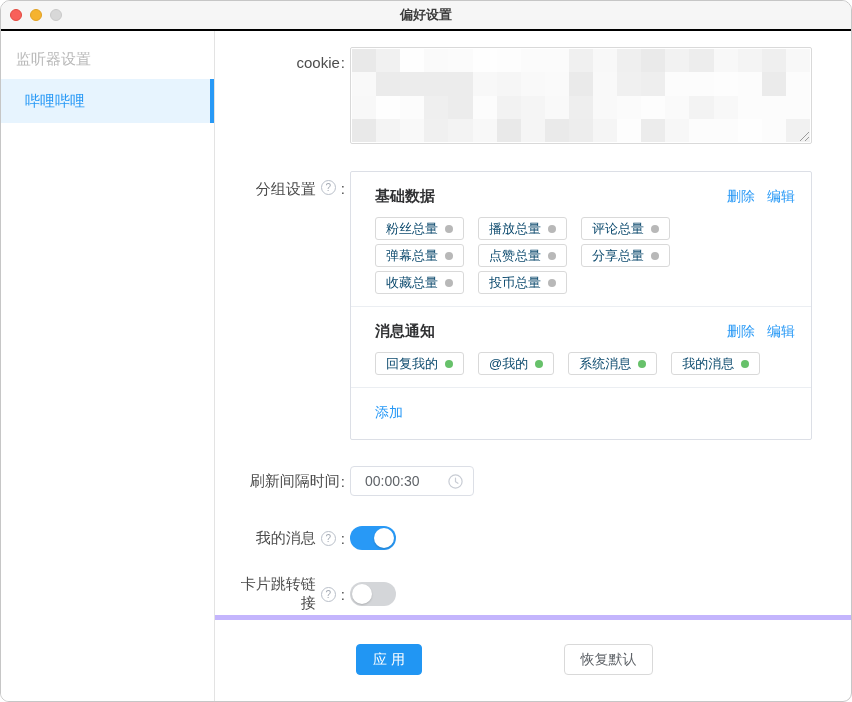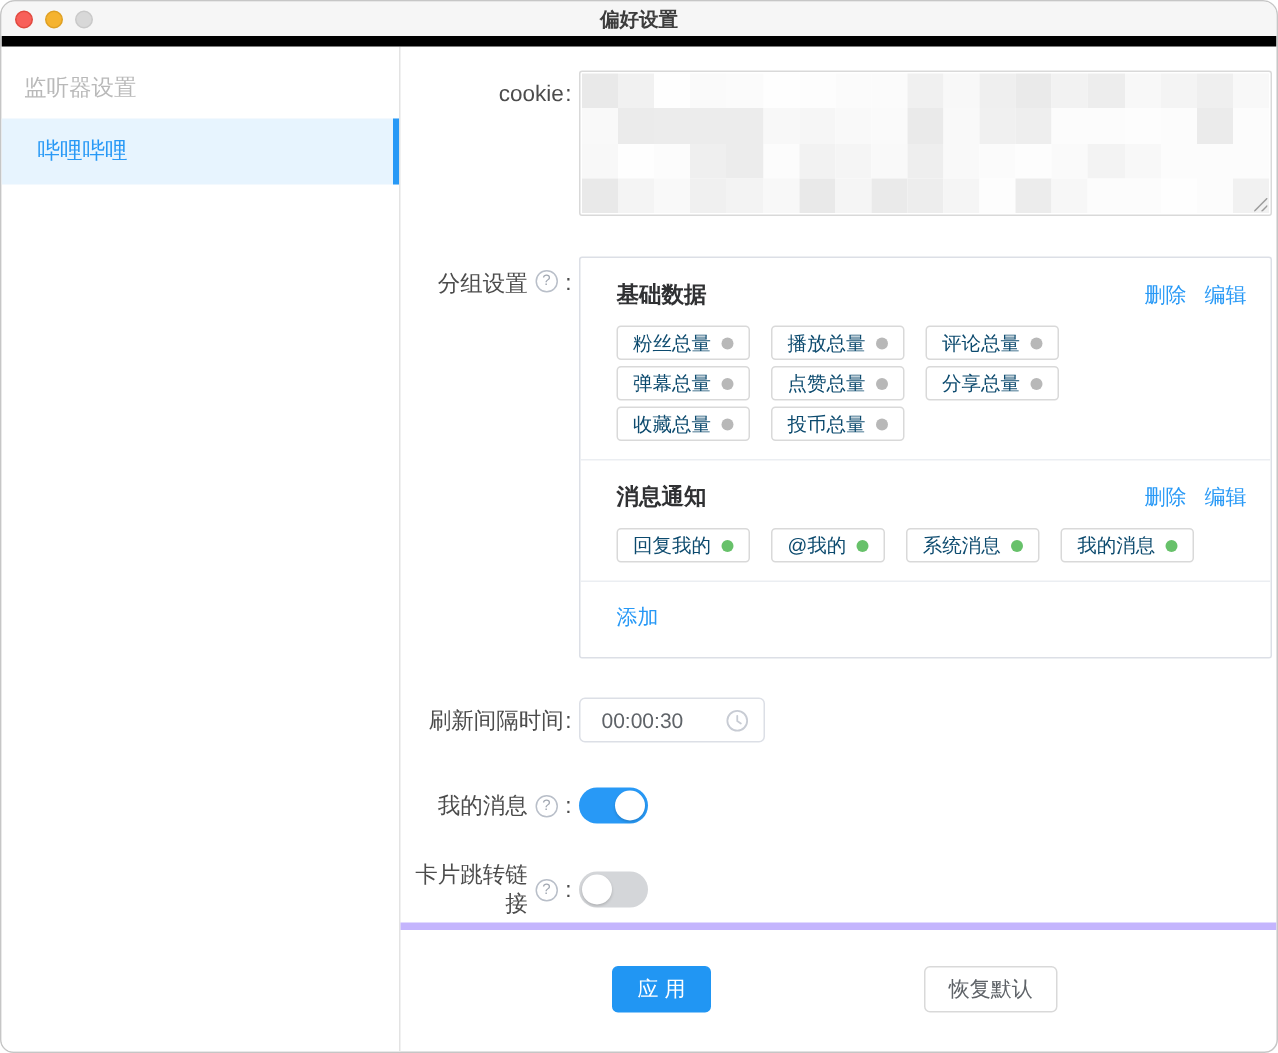--- a/index.html
+++ b/index.html
@@ -13,37 +13,37 @@
     border: 1px solid #c6c6c6;
     border-radius: 10px 10px 9px 9px;
     overflow: hidden;
     display: flex; flex-direction: column;
     background: #fff;
   }
   
   .titlebar {
     height: 30px; flex: none;
     background: #f6f6f6;
-    border-bottom: 7px solid #000000;
+    border-bottom: 2px solid #000000;
     display: flex; align-items: center;
     position: relative;
   }
   .traffic { display: flex; gap: 8px; margin-left: 9px; }
   .tl { width: 12px; height: 12px; border-radius: 50%; }
   .tl-close { background: #f8605a; border: 0.5px solid #e1493f; }
   .tl-min   { background: #f5b32f; border: 0.5px solid #dfa023; }
   .tl-max   { background: #d8d8d8; border: 0.5px solid #c9c9c9; }
   .titlebar-title {
     position: absolute; left: 0; right: 0; text-align: center;
     font-size: 13px; font-weight: bold; color: #3d3d3d;
   }
   
   .body { flex: 1; display: flex; min-height: 0; }
   .sidebar {
-    width: 266px; flex: none; background: #fff;
+    width: 214px; flex: none; background: #fff;
     border-right: 1px solid #e3e3e3;
     padding-top: 8px;
   }
   .sidebar-header {
     height: 40px; line-height: 40px;
     padding-left: 15px;
     font-size: 15px; color: #b9b9b9;
   }
   .side-item {
     height: 44px; line-height: 44px;
@@ -55,21 +55,21 @@
     background: #e7f4fe; color: #2899f6;
   }
   .side-item.selected::after {
     content: ""; position: absolute; right: 0; top: 0; bottom: 0;
     width: 4px; background: #2899f6;
   }
   .side-item + .side-item { margin-top: 4px; }
   .main { flex: 1; display: flex; flex-direction: column; min-width: 0; }
   .content { flex: 1; padding-top: 16px; overflow: hidden; }
   
-  .row { display: flex; margin-left: 0; }
+  .row { display: flex; margin-left: 16px; }
   .row-label {
     width: 114px; flex: none; text-align: right;
     font-size: 15px; color: #4c4c4c;
     display: inline-flex; justify-content: flex-end; align-items: center;
   }
   .row-control { margin-left: 5px; }
   .help {
     width: 15px; height: 15px; border-radius: 50%;
     border: 1px solid #b9bfc9; color: #a3a9b3;
     font-size: 10px; line-height: 13px; text-align: center;

